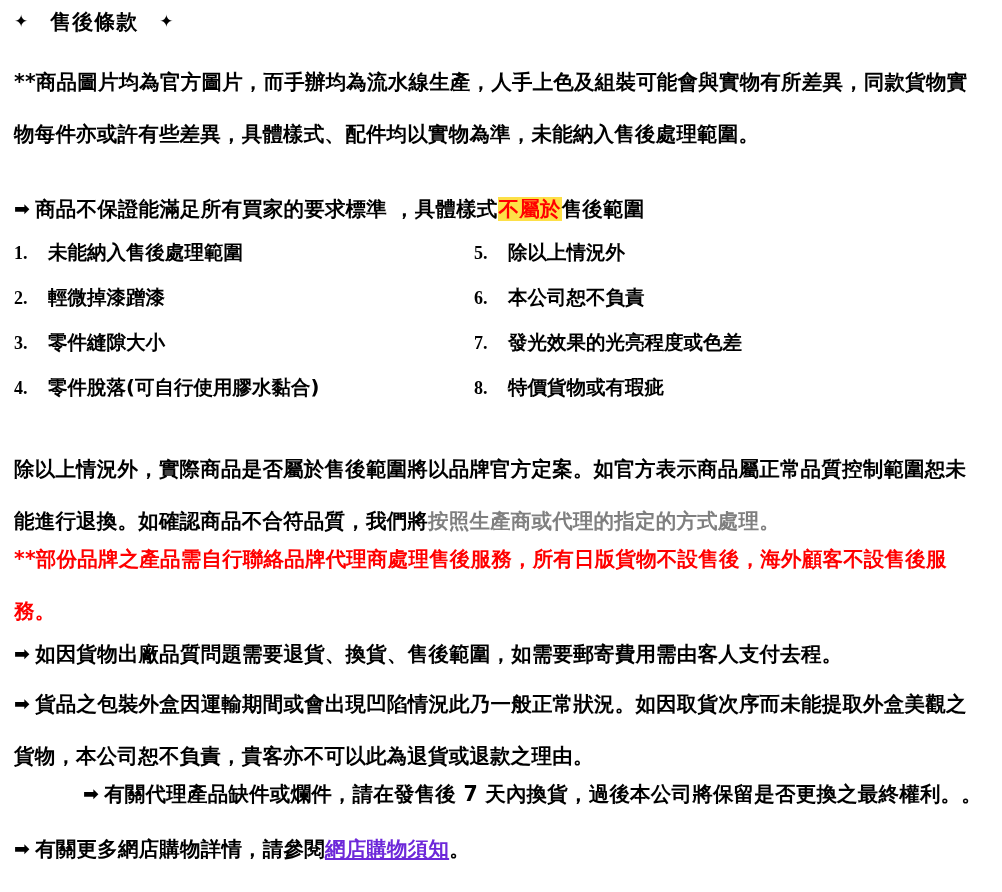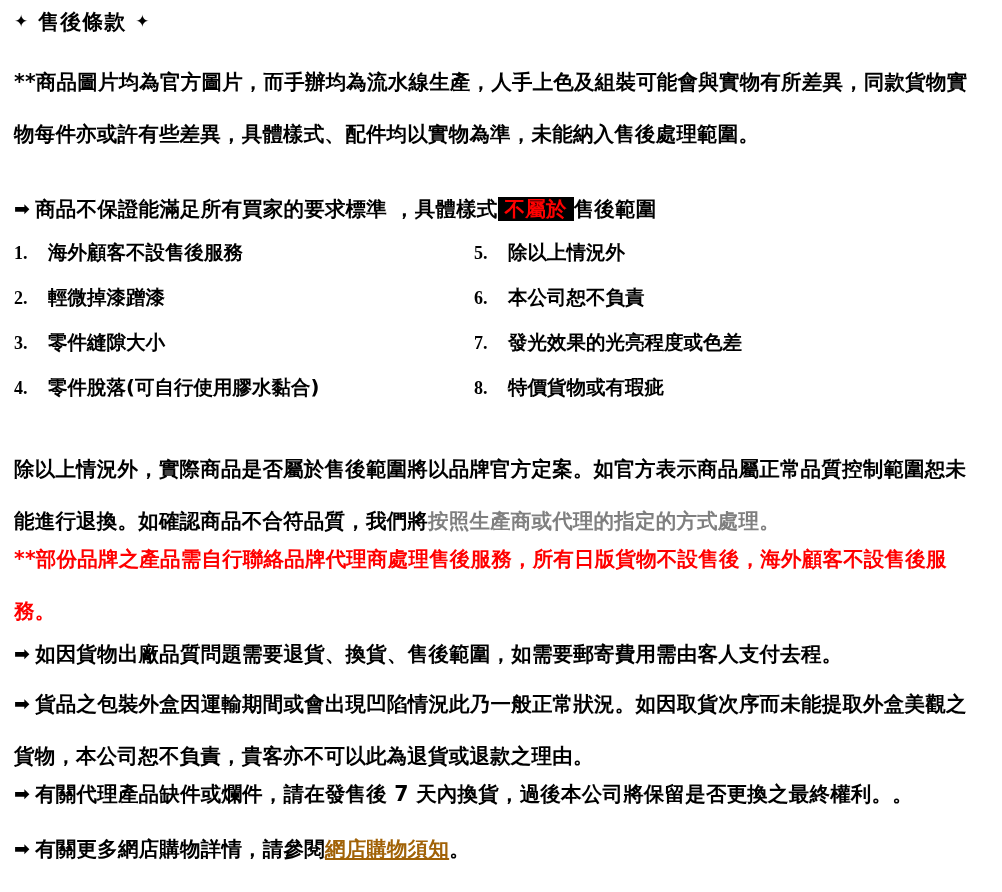--- a/index.html
+++ b/index.html
@@ -29,21 +29,21 @@
     font-weight: bold;
     letter-spacing: 1px;
     white-space: nowrap;
   }
   .title .star {
     font-size: 17px;
     font-weight: bold;
     vertical-align: 2px;
   }
   .title .title-text {
-    margin: 0 9px;
+    margin: 0 21px;
     font-family: Liberation Serif, serif;
   }
   .para {
     position: absolute;
     font-size: 20.5px;
     font-weight: bold;
     line-height: 52px;
     letter-spacing: 0.2px;
   }
   #p-images {
@@ -57,24 +57,24 @@
     margin-right: 5px;
     vertical-align: 1px;
   }
   #p-nocover {
     left: 14px;
     top: 182px;
     width: 960px;
     white-space: nowrap;
   }
   .hl {
-    background: #000000;
+    background: #fde047;
     color: #ff0000;
     font-weight: bold;
-    padding: 0 7px;
+    padding: 0 1px;
     text-align: center;
   }
   .small-gap {
     display: inline-block;
     width: 7px;
   }
   .list-wrap {
     position: absolute;
     left: 14px;
     top: 235px;
@@ -128,29 +128,30 @@
   #p-box {
     left: 14px;
     top: 677px;
     width: 968px;
   }
   #p-agent {
     left: 14px;
     top: 767px;
     width: 968px;
     white-space: nowrap;
+    text-align: right;
   }
   #p-more {
     left: 14px;
     top: 822px;
     width: 968px;
     white-space: nowrap;
   }
   a.link {
-    color: #a16207;
+    color: #6d28d9;
     text-decoration: underline;
     font-weight: bold;
     font-family: Liberation Mono, monospace;
   }
 </style>
 </head>
 <body>
 
 <div class="page">
 
@@ -161,21 +162,21 @@
   <div class="para" id="p-images">**商品圖片均為官方圖片，而手辦均為流水線生產，人手上色及組裝可能會與實物有所差異，同款貨物實物每件亦或許有些差異，具體樣式、配件均以實物為準，未能納入售後處理範圍。</div>
 
   <div class="para" id="p-nocover">
     <span class="arrow">➡</span><span>商品不保證能滿足所有買家的要求標準</span><span class="small-gap"></span><span>，具體樣式</span><span class="hl">不屬於</span><span>售後範圍</span>
   </div>
 
   <div class="list-wrap">
     <div class="list-col left">
       <div class="li">
         <span class="num">1.</span>
-        <span class="txt">海外顧客不設售後服務</span>
+        <span class="txt">未能納入售後處理範圍</span>
       </div>
       <div class="li">
         <span class="num">2.</span>
         <span class="txt">輕微掉漆蹭漆</span>
       </div>
       <div class="li">
         <span class="num">3.</span>
         <span class="txt">零件縫隙大小</span>
       </div>
       <div class="li">

